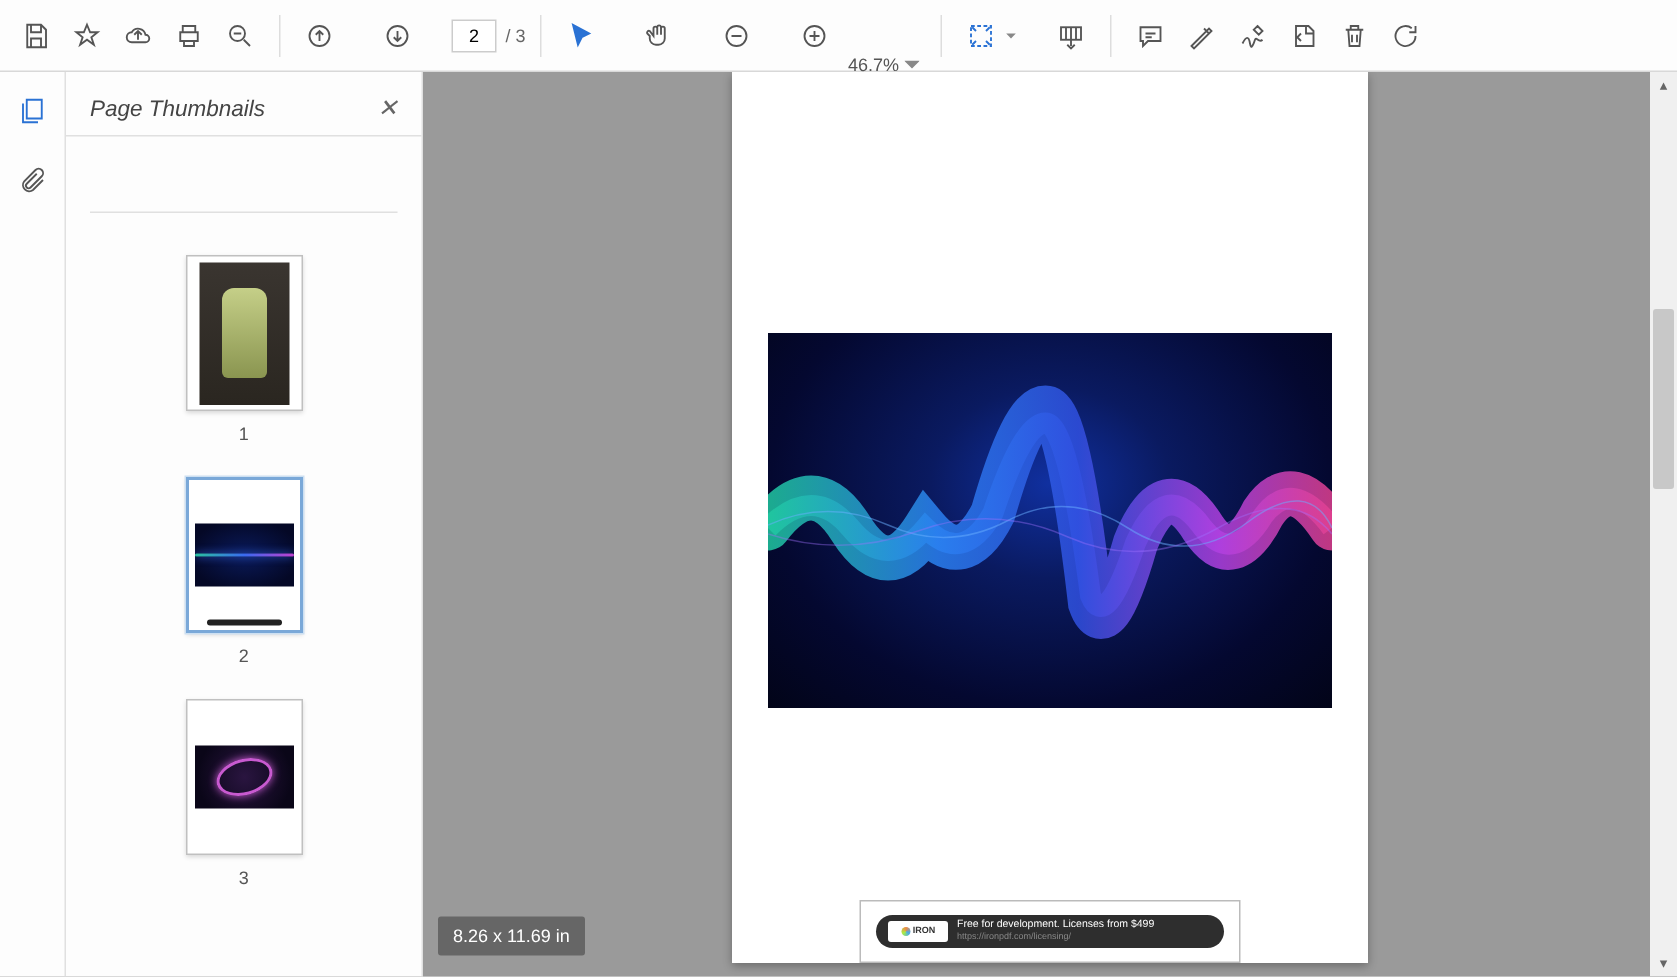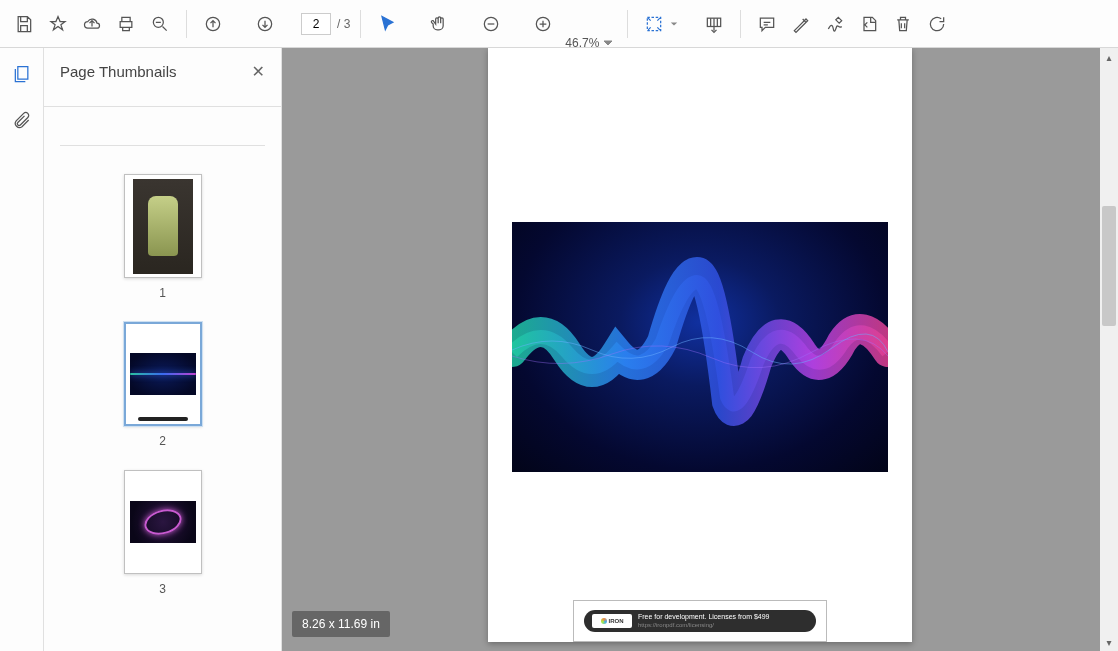--- a/index.html
+++ b/index.html
@@ -20,21 +20,21 @@
 .zoom-disp svg { width: 10px; height: 10px; stroke: #888; fill: #888; }
 
 .main { flex: 1; display: flex; min-height: 0; }
 
 .left-rail { width: 44px; background: #fdfdfd; border-right: 1px solid #e0e0e0; display: flex; flex-direction: column; align-items: center; padding-top: 12px; gap: 18px; }
 .rail-btn { width: 28px; height: 28px; display: flex; align-items: center; justify-content: center; cursor: pointer; border-radius: 3px; }
 .rail-btn svg { width: 20px; height: 20px; stroke: #555; fill: none; stroke-width: 1.5; }
 .rail-btn.active svg { stroke: #2a72d4; }
 
 .side-panel { width: 238px; background: #fdfdfd; border-right: 1px solid #e0e0e0; display: flex; flex-direction: column; position: relative; }
-.side-header { display: flex; align-items: center; justify-content: space-between; padding: 14px 16px 25px 16px; border-bottom: 1px solid #e0e0e0; margin: 0 0 8px 0; }
+.side-header { display: flex; align-items: center; justify-content: space-between; padding: 14px 16px 8px 16px; border-bottom: 1px solid #e0e0e0; margin: 0 0 20px 0; font-style: italic; }
 .side-title { font-size: 15px; color: #444; }
 .side-close { cursor: pointer; color: #666; font-size: 16px; }
 .side-subline { height: 1px; background: #e0e0e0; margin: 30px 16px 8px 16px; }
 
 .thumb-list { flex: 1; overflow-y: auto; padding: 20px 0; }
 .thumb-item { display: flex; flex-direction: column; align-items: center; margin-bottom: 22px; }
 .thumb-frame { width: 78px; height: 104px; background: #fff; border: 1px solid #c0c0c0; box-shadow: 0 1px 3px rgba(0,0,0,0.15); display: flex; align-items: center; justify-content: center; cursor: pointer; position: relative; overflow: hidden; }
 .thumb-frame.selected { border: 2px solid #7aa8d8; outline: 1px solid #cde0f2; }
 .thumb-num { margin-top: 8px; font-size: 12px; color: #555; }
 .thumb-img1 { width: 60px; height: 95px; background: linear-gradient(180deg,#3a3530 0%, #2a2620 100%); display:flex; align-items:center; justify-content:center; }

